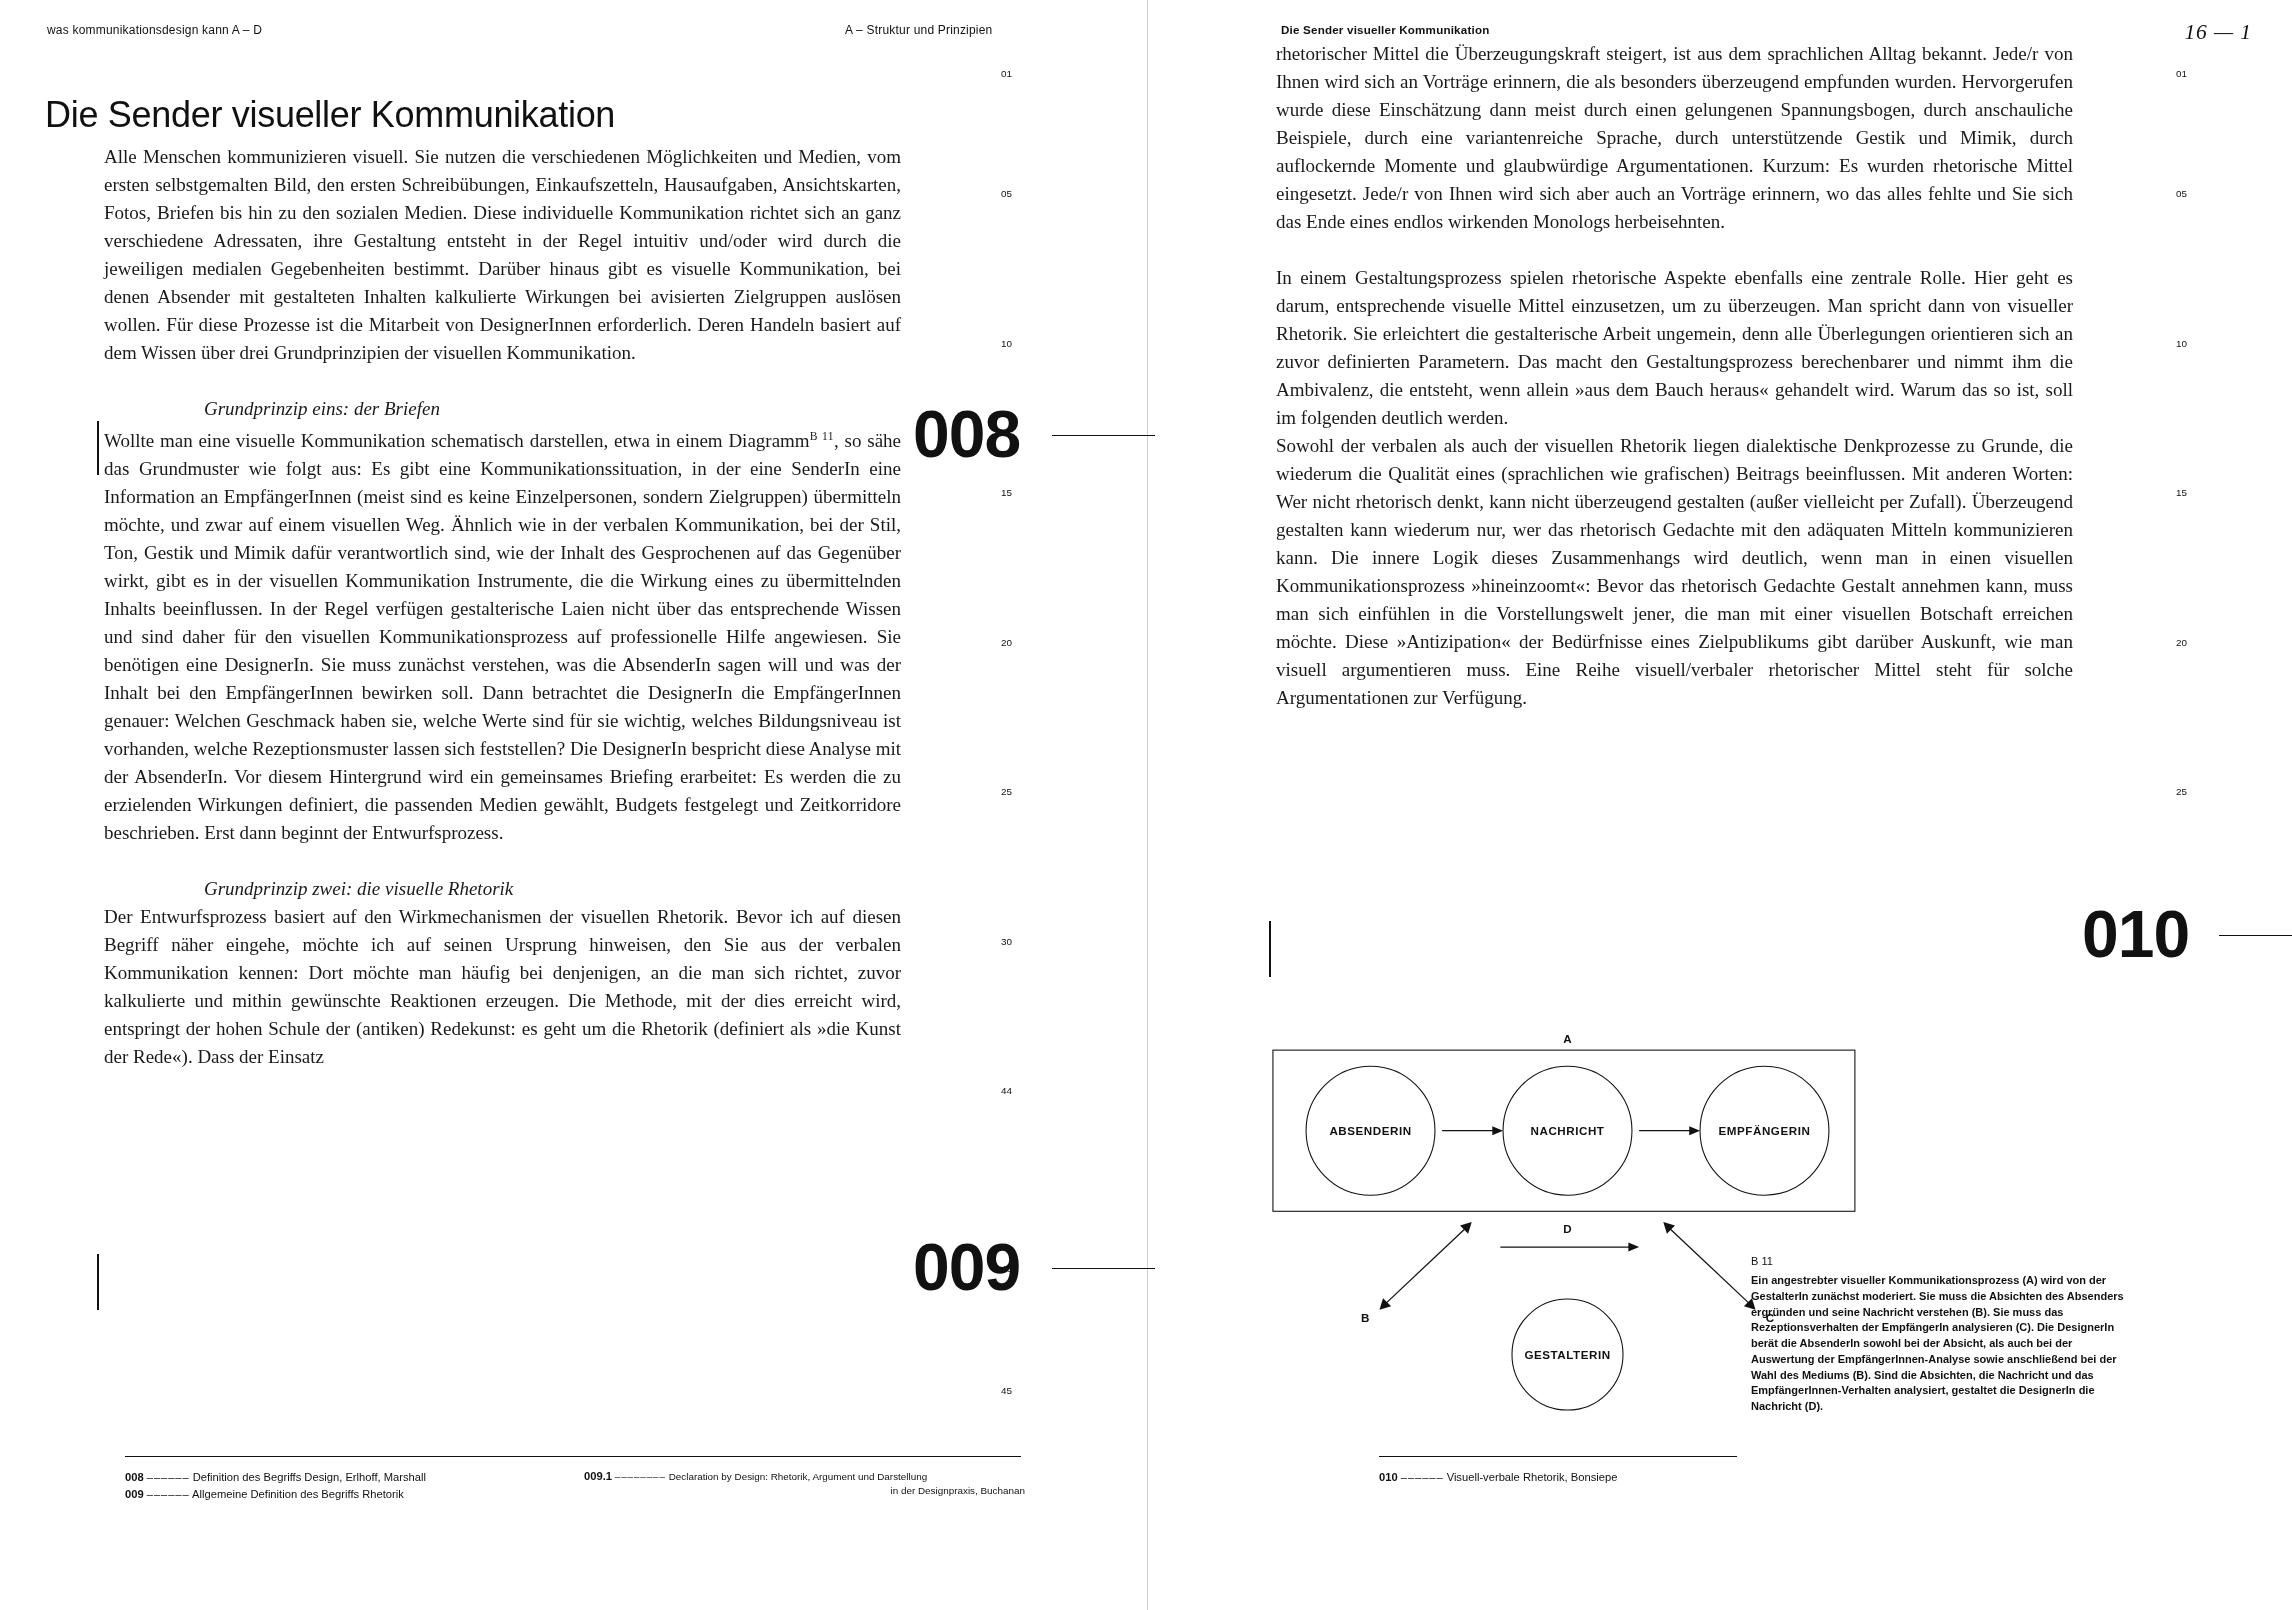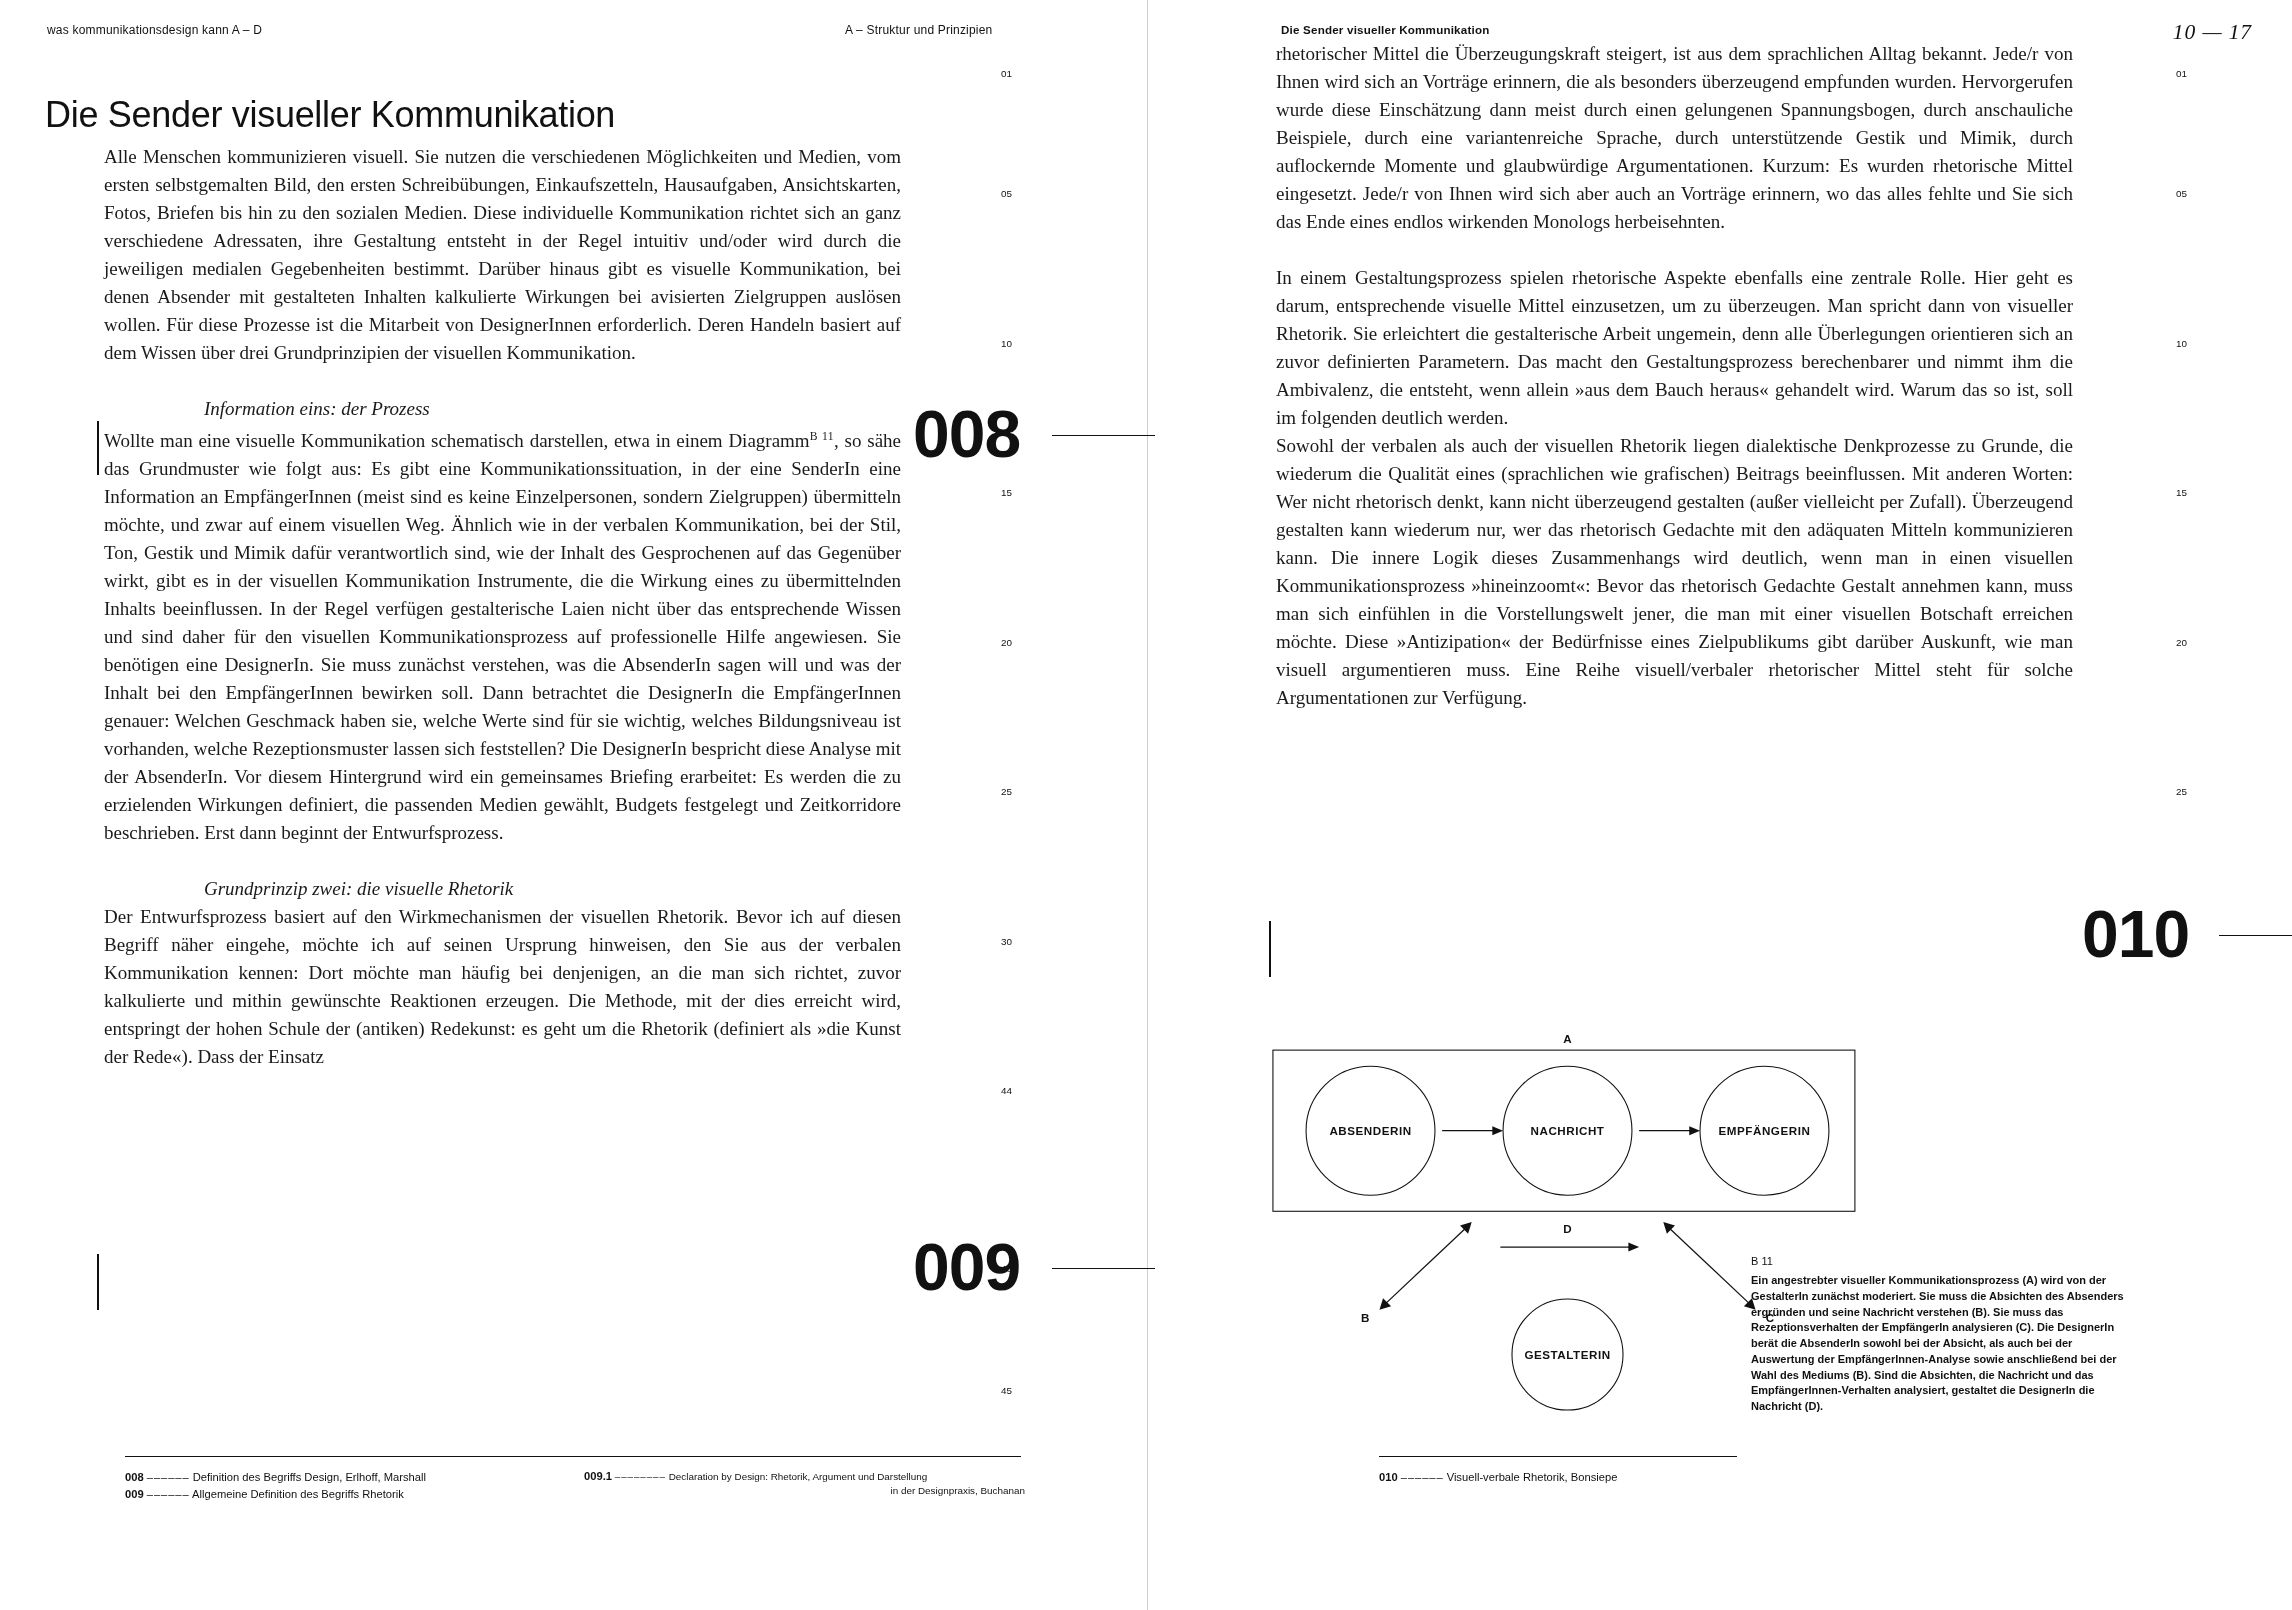--- a/index.html
+++ b/index.html
@@ -221,21 +221,21 @@
   <div class="page page-left">
 
     <div class="runhead runhead-left-a">was kommunikationsdesign kann  A – D</div>
     <div class="runhead runhead-left-b">A – Struktur und Prinzipien</div>
 
     <h1 class="chapter-title">Die Sender visueller Kommunikation</h1>
 
     <div class="col col-left">
       <p>Alle Menschen kommunizieren visuell. Sie nutzen die verschiedenen Möglichkeiten und Medien, vom ersten selbstgemalten Bild, den ersten Schreibübungen, Einkaufszetteln, Hausaufgaben, Ansichtskarten, Fotos, Briefen bis hin zu den sozialen Medien. Diese individuelle Kommunikation richtet sich an ganz verschiedene Adressaten, ihre Gestaltung entsteht in der Regel intuitiv und/oder wird durch die jeweiligen medialen Gegebenheiten bestimmt. Darüber hinaus gibt es visuelle Kommunikation, bei denen Absender mit gestalteten Inhalten kalkulierte Wirkungen bei avisierten Zielgruppen auslösen wollen. Für diese Prozesse ist die Mitarbeit von DesignerInnen erforderlich. Deren Handeln basiert auf dem Wissen über drei Grundprinzipien der visuellen Kommunikation.</p>
       <div class="spacer"></div>
-      <p class="subhead">Information eins: der Prozess</p>
+      <p class="subhead">Grundprinzip eins: der Briefen</p>
       <p><span>Wollte man eine visuelle Kommunikation schematisch darstellen, etwa in einem Diagramm</span><span class="sup">B 11</span><span>, so sähe das Grundmuster wie folgt aus: Es gibt eine Kommunikationssituation, in der eine SenderIn eine Information an EmpfängerInnen (meist sind es keine Einzelpersonen, sondern Zielgruppen) übermitteln möchte, und zwar auf einem visuellen Weg. Ähnlich wie in der verbalen Kommunikation, bei der Stil, Ton, Gestik und Mimik dafür verantwortlich sind, wie der Inhalt des Gesprochenen auf das Gegenüber wirkt, gibt es in der visuellen Kommunikation Instrumente, die die Wirkung eines zu übermittelnden Inhalts beeinflussen. In der Regel verfügen gestalterische Laien nicht über das entsprechende Wissen und sind daher für den visuellen Kommunikationsprozess auf professionelle Hilfe angewiesen. Sie benötigen eine DesignerIn. Sie muss zunächst verstehen, was die AbsenderIn sagen will und was der Inhalt bei den EmpfängerInnen bewirken soll. Dann betrachtet die DesignerIn die EmpfängerInnen genauer: Welchen Geschmack haben sie, welche Werte sind für sie wichtig, welches Bildungsniveau ist vorhanden, welche Rezeptionsmuster lassen sich feststellen? Die DesignerIn bespricht diese Analyse mit der AbsenderIn. Vor diesem Hintergrund wird ein gemeinsames Briefing erarbeitet: Es werden die zu erzielenden Wirkungen definiert, die passenden Medien gewählt, Budgets festgelegt und Zeitkorridore beschrieben. Erst dann beginnt der Entwurfsprozess.</span></p>
       <div class="spacer"></div>
       <p class="subhead">Grundprinzip zwei: die visuelle Rhetorik</p>
       <p>Der Entwurfsprozess basiert auf den Wirkmechanismen der visuellen Rhetorik. Bevor ich auf diesen Begriff näher eingehe, möchte ich auf seinen Ursprung hinweisen, den Sie aus der verbalen Kommunikation kennen: Dort möchte man häufig bei denjenigen, an die man sich richtet, zuvor kalkulierte und mithin gewünschte Reaktionen erzeugen. Die Methode, mit der dies erreicht wird, entspringt der hohen Schule der (antiken) Redekunst: es geht um die Rhetorik (definiert als »die Kunst der Rede«). Dass der Einsatz</p>
     </div>
 
     <div class="mark-bar" style="left:97px; top:421px; height:54px;"></div>
     <div class="mark-bar" style="left:97px; top:1254px; height:56px;"></div>
 
     <div class="linenums" style="left:1001px; top:68px; height:1290px;">
@@ -278,21 +278,21 @@
         <span>Declaration by Design: Rhetorik, Argument und Darstellung</span>
       </div>
       <div class="foot-right">in der Designpraxis, Buchanan</div>
     </div>
 
   </div>
 
   <div class="page page-right">
 
     <div class="runhead runhead-right-a">Die Sender visueller Kommunikation</div>
-    <div class="folio">10 — 17</div>
+    <div class="folio">16 — 1</div>
 
   </div>
 
   <div class="col col-right">
     <p>rhetorischer Mittel die Überzeugungskraft steigert, ist aus dem sprachlichen Alltag bekannt. Jede/r von Ihnen wird sich an Vorträge erinnern, die als besonders überzeugend empfunden wurden. Hervorgerufen wurde diese Einschätzung dann meist durch einen gelungenen Spannungsbogen, durch anschauliche Beispiele, durch eine variantenreiche Sprache, durch unterstützende Gestik und Mimik, durch auflockernde Momente und glaubwürdige Argumentationen. Kurzum: Es wurden rhetorische Mittel eingesetzt. Jede/r von Ihnen wird sich aber auch an Vorträge erinnern, wo das alles fehlte und Sie sich das Ende eines endlos wirkenden Monologs herbeisehnten.</p>
     <div class="spacer"></div>
     <p>In einem Gestaltungsprozess spielen rhetorische Aspekte ebenfalls eine zentrale Rolle. Hier geht es darum, entsprechende visuelle Mittel einzusetzen, um zu überzeugen. Man spricht dann von visueller Rhetorik. Sie erleichtert die gestalterische Arbeit ungemein, denn alle Überlegungen orientieren sich an zuvor definierten Parametern. Das macht den Gestaltungsprozess berechenbarer und nimmt ihm die Ambivalenz, die entsteht, wenn allein »aus dem Bauch heraus« gehandelt wird. Warum das so ist, soll im folgenden deutlich werden.</p>
     <p>Sowohl der verbalen als auch der visuellen Rhetorik liegen dialektische Denkprozesse zu Grunde, die wiederum die Qualität eines (sprachlichen wie grafischen) Beitrags beeinflussen. Mit anderen Worten: Wer nicht rhetorisch denkt, kann nicht überzeugend gestalten (außer vielleicht per Zufall). Überzeugend gestalten kann wiederum nur, wer das rhetorisch Gedachte mit den adäquaten Mitteln kommunizieren kann. Die innere Logik dieses Zusammenhangs wird deutlich, wenn man in einen visuellen Kommunikationsprozess »hineinzoomt«: Bevor das rhetorisch Gedachte Gestalt annehmen kann, muss man sich einfühlen in die Vorstellungswelt jener, die man mit einer visuellen Botschaft erreichen möchte. Diese »Antizipation« der Bedürfnisse eines Zielpublikums gibt darüber Auskunft, wie man visuell argumentieren muss. Eine Reihe visuell/verbaler rhetorischer Mittel steht für solche Argumentationen zur Verfügung.</p>
   </div>
 

